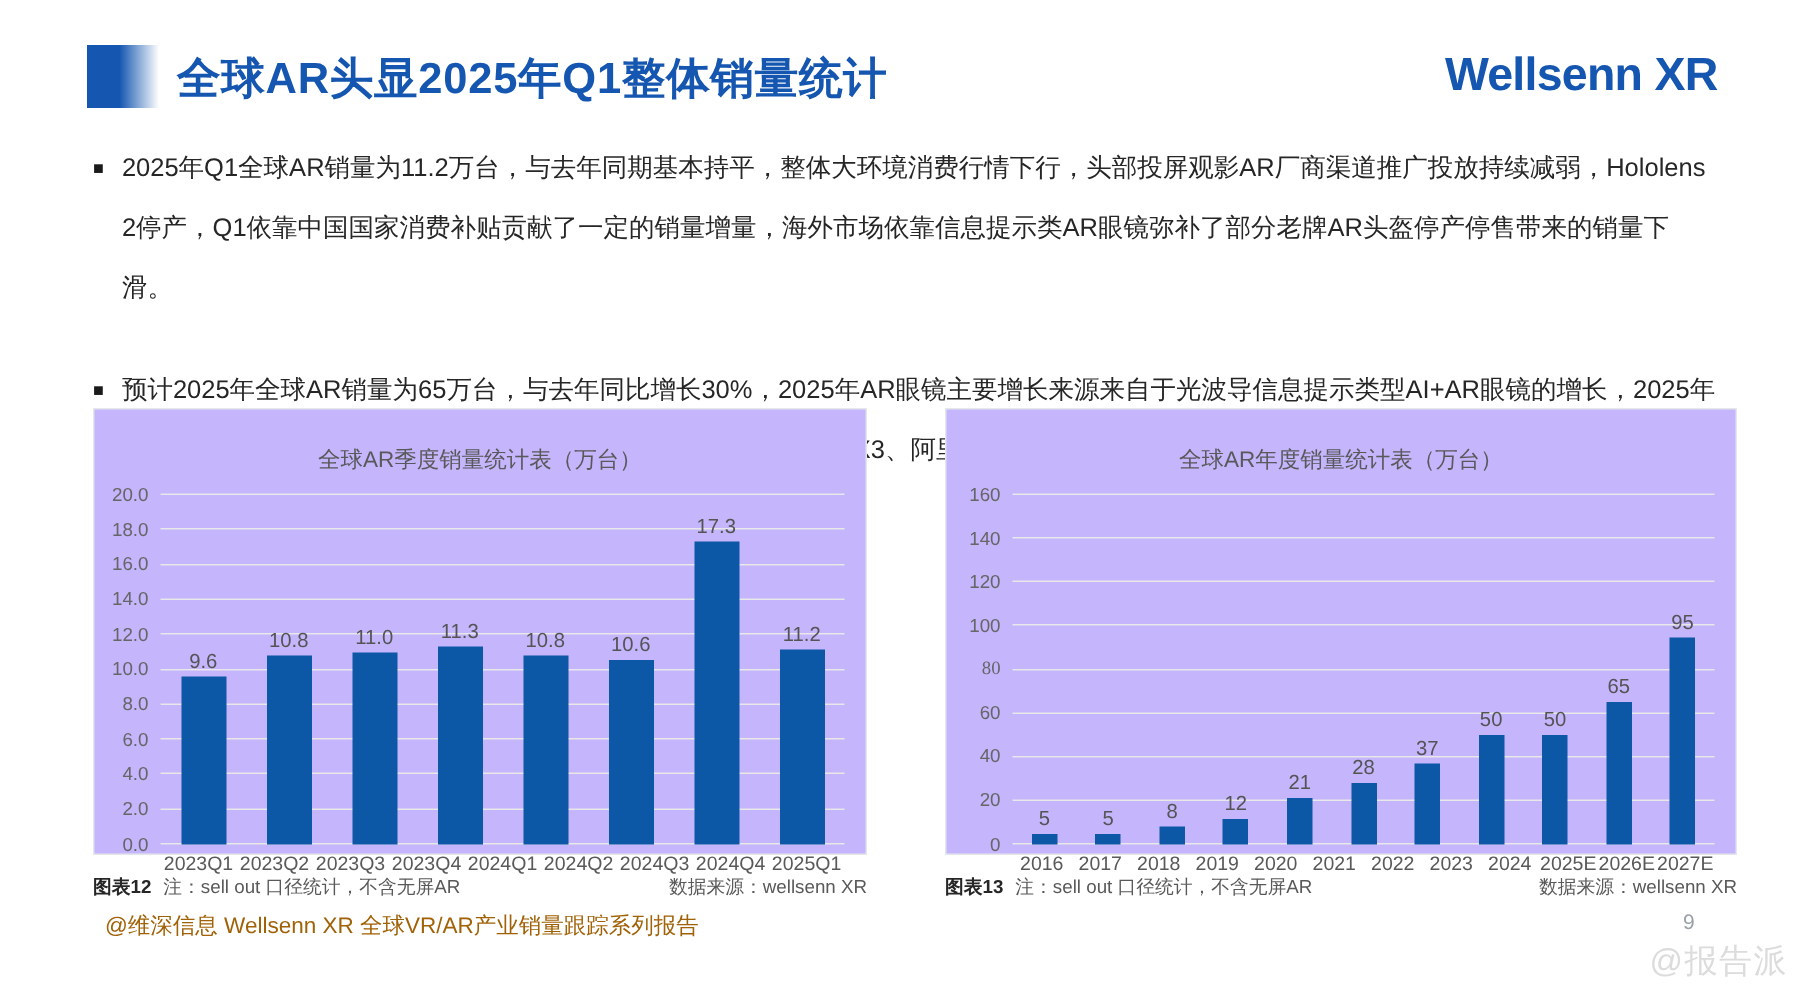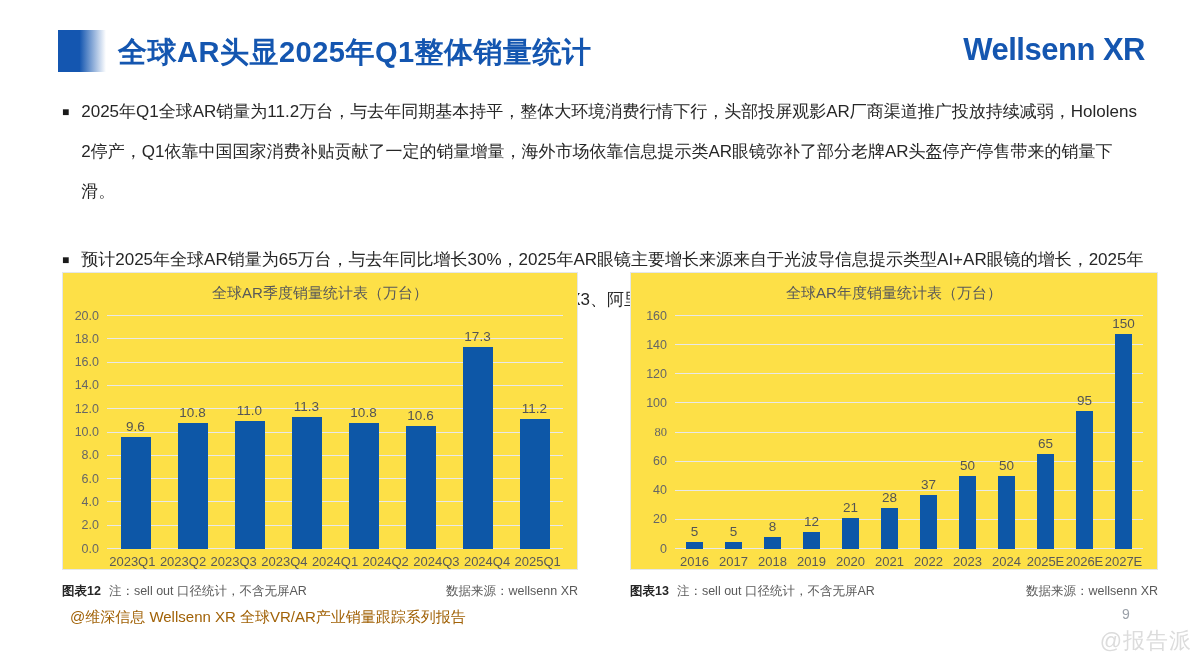--- a/index.html
+++ b/index.html
@@ -15,21 +15,21 @@
   
   .bullets { position:absolute; left:62px; top:92px; width:1082px; }
   .bullet { display:flex; align-items:flex-start; margin-bottom:28px; }
   .bullet-marker { flex:0 0 auto; font-size:12px; color:#1a1a1a; line-height:40px; margin-right:12px; }
   .bullet p { font-size:17px; line-height:40px; color:#262626; }
 
   
   .chart-group { position:absolute; top:272px; }
   .chart-group.left { left:62px; width:516px; }
   .chart-group.right { left:630px; width:528px; }
-  .chart-box { width:100%; height:298px; border:1px solid #e4e7ea; background:#fde047; padding-top:9px; }
+  .chart-box { width:100%; height:298px; border:1px solid #e4e7ea; background:#c4b5fd; padding-top:23px; }
   .chart-title { text-align:center; font-size:15px; color:#595959; height:22px; line-height:22px; }
   .plot { position:relative; height:233px; margin:12px 14px 0 44px; }
   .gridline { position:absolute; left:0; right:0; height:1px; background:#e8e8e8; }
   .tick { position:absolute; right:calc(100% + 8px); top:50%; transform:translateY(-50%); font-size:12.5px; color:#666; white-space:nowrap; }
   .bars { position:absolute; left:0; right:0; top:0; bottom:0; display:flex; }
   .col { flex:1 1 0; height:100%; display:flex; flex-direction:column; align-items:center; justify-content:flex-end; }
   .val { font-size:13.5px; color:#545454; margin-bottom:3px; white-space:nowrap; }
   .bar { width:var(--bar-w,30px); background:#0d57a7; }
   .cats { display:flex; margin:5px 14px 0 44px; }
   .cat { flex:1 1 0; text-align:center; font-size:13px; color:#595959; white-space:nowrap; }
@@ -226,24 +226,20 @@
               <div class="val">50</div>
               <div class="bar" style="height: 31.25%; background: rgb(13, 87, 167);"></div>
             </div>
             <div class="col">
               <div class="val">65</div>
               <div class="bar" style="height: 40.625%; background: rgb(13, 87, 167);"></div>
             </div>
             <div class="col">
               <div class="val">95</div>
               <div class="bar" style="height: 59.375%; background: rgb(13, 87, 167);"></div>
-            </div>
-            <div class="col">
-              <div class="val">150</div>
-              <div class="bar" style="height: 93.75%; background: rgb(13, 87, 167);"></div>
             </div>
           </div>
       </div>
       <div class="cats">
           <div class="cat">2016</div>
           <div class="cat">2017</div>
           <div class="cat">2018</div>
           <div class="cat">2019</div>
           <div class="cat">2020</div>
           <div class="cat">2021</div>

